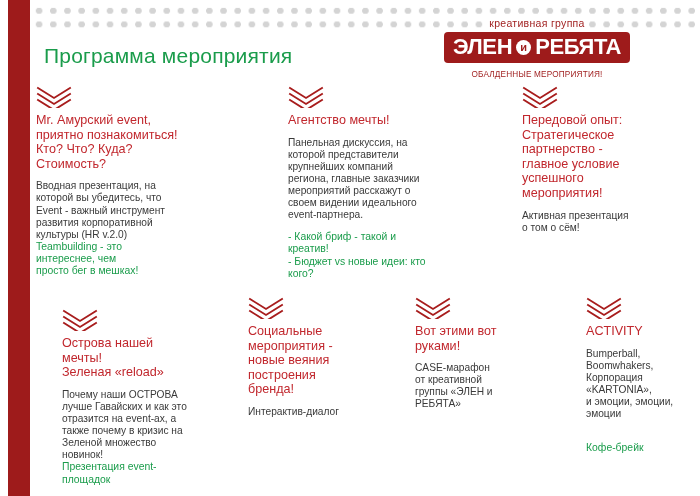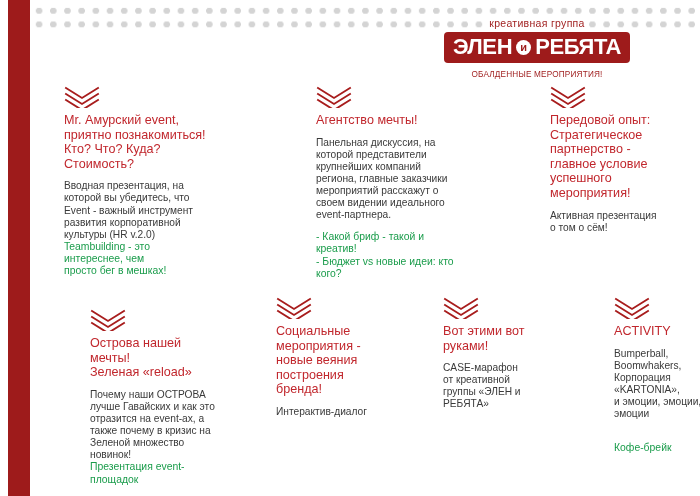--- a/index.html
+++ b/index.html
@@ -126,21 +126,20 @@
   
   .chev {
     width: 36px;
     height: 22px;
     display: block;
   }
 
   
   .block {
     position: absolute;
-    margin-left: 28px;
   }
   .block-heading {
     color: #c1272d;
     font-size: 12.6px;
     line-height: 14.6px;
     font-weight: 400;
     margin: 5px 0 0 0;
     white-space: pre-line;
   }
   .block-body {
@@ -184,20 +183,21 @@
     <div class="logo-plate">
       <div class="logo-words">
         <span class="logo-word">ЭЛЕН</span>
         <span class="logo-amp">и</span>
         <span class="logo-word">РЕБЯТА</span>
       </div>
     </div>
     <div class="logo-tagline-bottom">ОБАЛДЕННЫЕ МЕРОПРИЯТИЯ!</div>
   </div>
 
+  <div class="slide-title">Программа мероприятия</div>
 
   <div class="block" id="b1">
     <svg class="chev" viewBox="0 0 36 22">
       <g fill="none" stroke="#a81d1d" stroke-width="1.9" stroke-linecap="square">
         <polyline points="2,2 18,12 34,2"></polyline>
         <polyline points="2,8 18,18 34,8"></polyline>
         <polyline points="2,14 18,24 34,14"></polyline>
       </g>
     </svg>
     <div class="block-heading">Mr. Амурский event,

